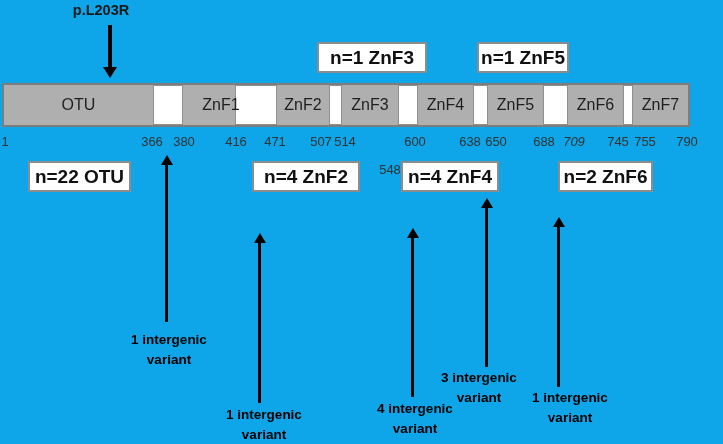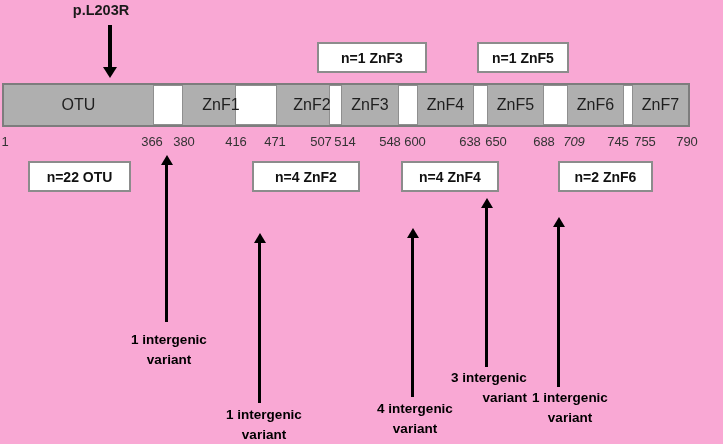--- a/index.html
+++ b/index.html
@@ -1,17 +1,17 @@
 <!DOCTYPE html>
 <html><head>
 <meta charset="utf-8">
 <style>
   html,body { margin:0; padding:0; background:#ffffff; }
   .canvas {
-    position:relative; width:723px; height:444px; background:#f9a8d4;
+    position:relative; width:723px; height:444px; background:#0ea5e9;
     font-family:"Liberation Sans", sans-serif; overflow:hidden;
     -webkit-font-smoothing:antialiased;
   }
 
   
   .mutation-label {
     position:absolute; top:2px; left:101px; transform:translateX(-50%);
     font-size:14.5px; font-weight:bold; color:#1a1a1a; white-space:nowrap;
   }
   .down-arrow { position:absolute; left:102px; top:25px; width:15px; }
@@ -20,21 +20,21 @@
     width:0; height:0; margin:0 auto;
     border-left:7.5px solid transparent; border-right:7.5px solid transparent;
     border-top:11px solid #000;
   }
 
   
   .count-box {
     position:absolute; box-sizing:border-box; background:#fff;
     border:2.5px solid #8c8c8c;
     display:flex; align-items:center; justify-content:center;
-    font-size:14px; font-weight:bold; color:#111; white-space:nowrap;
+    font-size:19px; font-weight:bold; color:#111; white-space:nowrap;
   }
   .count-box.top { top:42px; height:31px; }
   .count-box.bottom { top:161px; height:31px; }
 
   
   .bar {
     position:absolute; left:2px; top:83px; width:688px; height:44px;
     background:#afafaf; border:2px solid #7d7d7d; box-sizing:border-box;
   }
   .linker {
@@ -88,36 +88,36 @@
     <div class="linker" style="left:149px; width:30px;"></div>
     <div class="linker" style="left:231px; width:42px;"></div>
     <div class="linker" style="left:325px; width:13px;"></div>
     <div class="linker" style="left:394px; width:20px;"></div>
     <div class="linker" style="left:469px; width:15px;"></div>
     <div class="linker" style="left:539px; width:25px;"></div>
     <div class="linker" style="left:619px; width:10px;"></div>
 
     <div class="dlabel" style="left:0px;   width:149px;">OTU</div>
     <div class="dlabel" style="left:179px; width:52px;padding-left:12px;">ZnF1</div>
-    <div class="dlabel" style="left:282px; width:52px;">ZnF2</div>
+    <div class="dlabel" style="left:273px; width:52px;">ZnF2</div>
     <div class="dlabel" style="left:338px; width:56px;">ZnF3</div>
     <div class="dlabel" style="left:414px; width:55px;">ZnF4</div>
     <div class="dlabel" style="left:484px; width:55px;">ZnF5</div>
     <div class="dlabel" style="left:564px; width:55px;">ZnF6</div>
     <div class="dlabel" style="left:629px; width:55px;">ZnF7</div>
   </div>
 
   <div class="tick" style="left:5px;">1</div>
   <div class="tick" style="left:152px;">366</div>
   <div class="tick" style="left:184px;">380</div>
   <div class="tick" style="left:236px;">416</div>
   <div class="tick" style="left:275px;">471</div>
   <div class="tick" style="left:321px;">507</div>
   <div class="tick" style="left:345px;">514</div>
-  <div class="tick" style="left:390px;">548</div>
+  <div class="tick" style="left:390px;margin-top:28px;">548</div>
   <div class="tick" style="left:415px;">600</div>
   <div class="tick" style="left:470px;">638</div>
   <div class="tick" style="left:496px;">650</div>
   <div class="tick" style="left:544px;">688</div>
   <div class="tick" style="left:574px;font-style:italic;">709</div>
   <div class="tick" style="left:618px;">745</div>
   <div class="tick" style="left:645px;">755</div>
   <div class="tick" style="left:687px;">790</div>
 
   <div class="count-box bottom" style="left:28px;  width:103px;">n=22 OTU</div>
@@ -145,18 +145,18 @@
     <div class="head"></div>
     <div class="shaft" style="height:160px;"></div>
   </div>
 
   <div class="variant-label" style="left:169px; top:330px;">1 intergenic
 variant</div>
   <div class="variant-label" style="left:264px; top:405px;">1 intergenic
 variant</div>
   <div class="variant-label" style="left:415px; top:399px;">4 intergenic
 variant</div>
-  <div class="variant-label" style="left:489px; top:368px;text-align:right;">3 intergenic
+  <div class="variant-label" style="left:479px; top:368px;">3 intergenic
 variant</div>
   <div class="variant-label" style="left:570px; top:388px;">1 intergenic
 variant</div>
 
 </div>
 
 </body></html>

